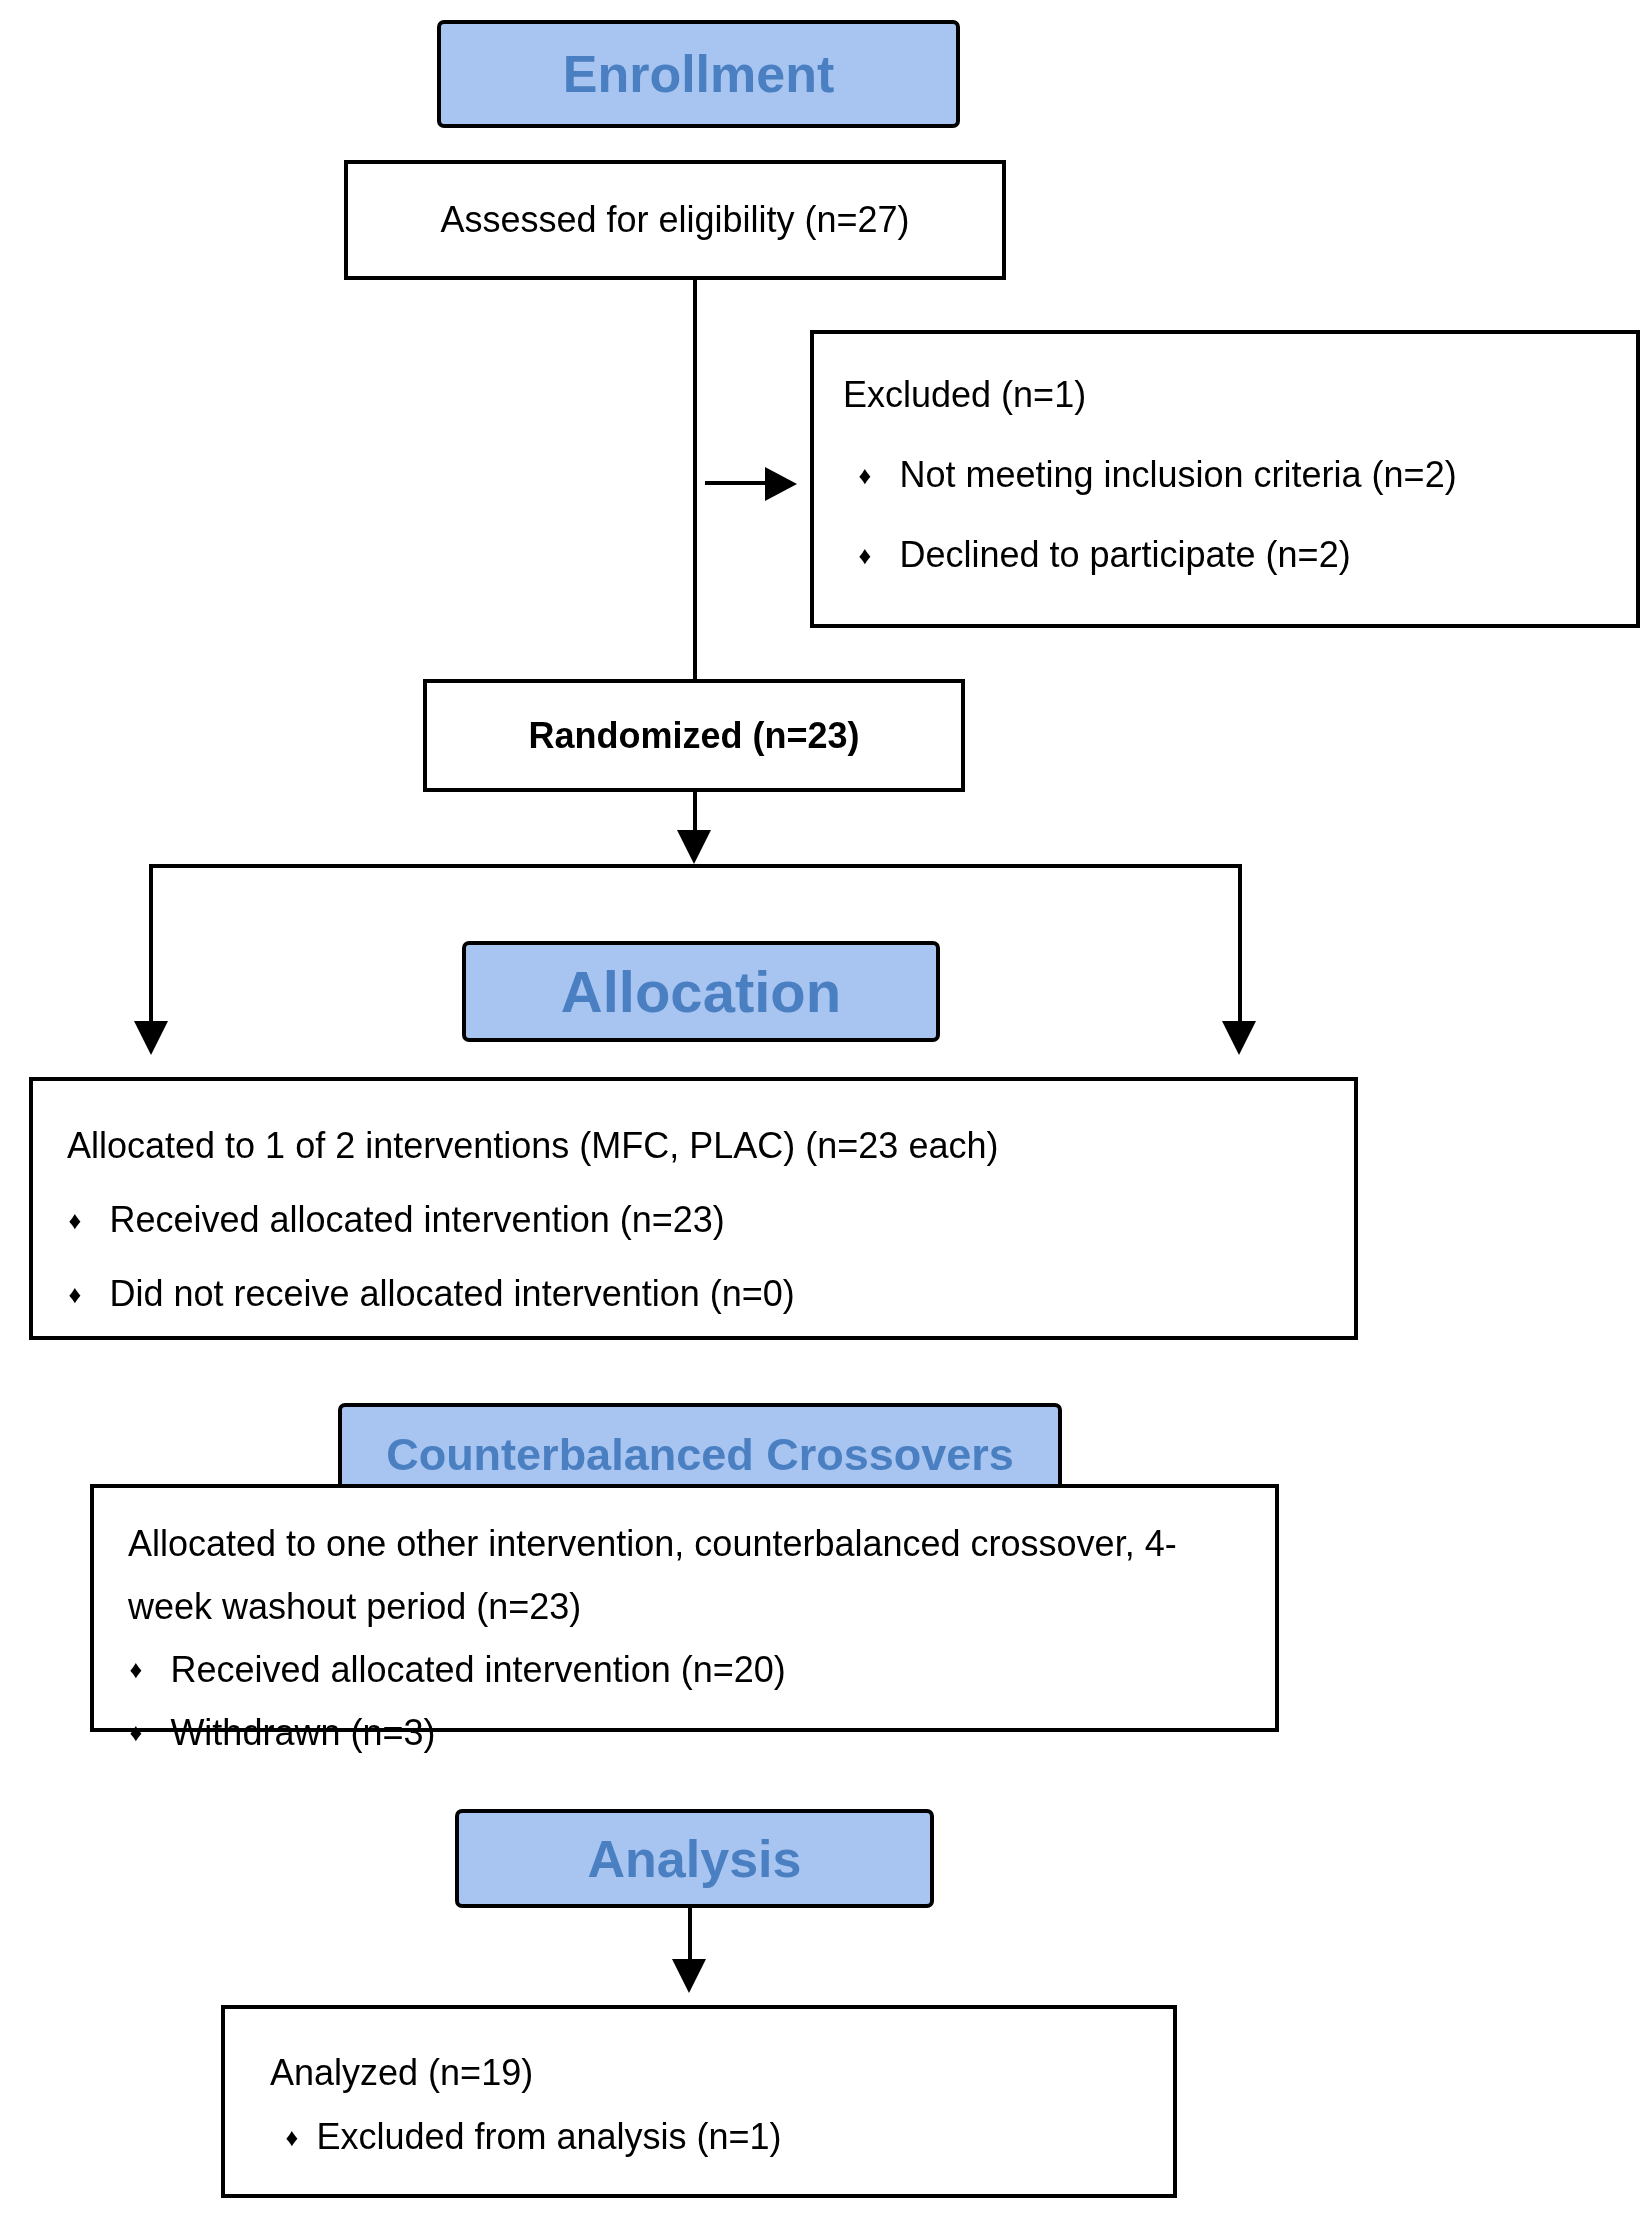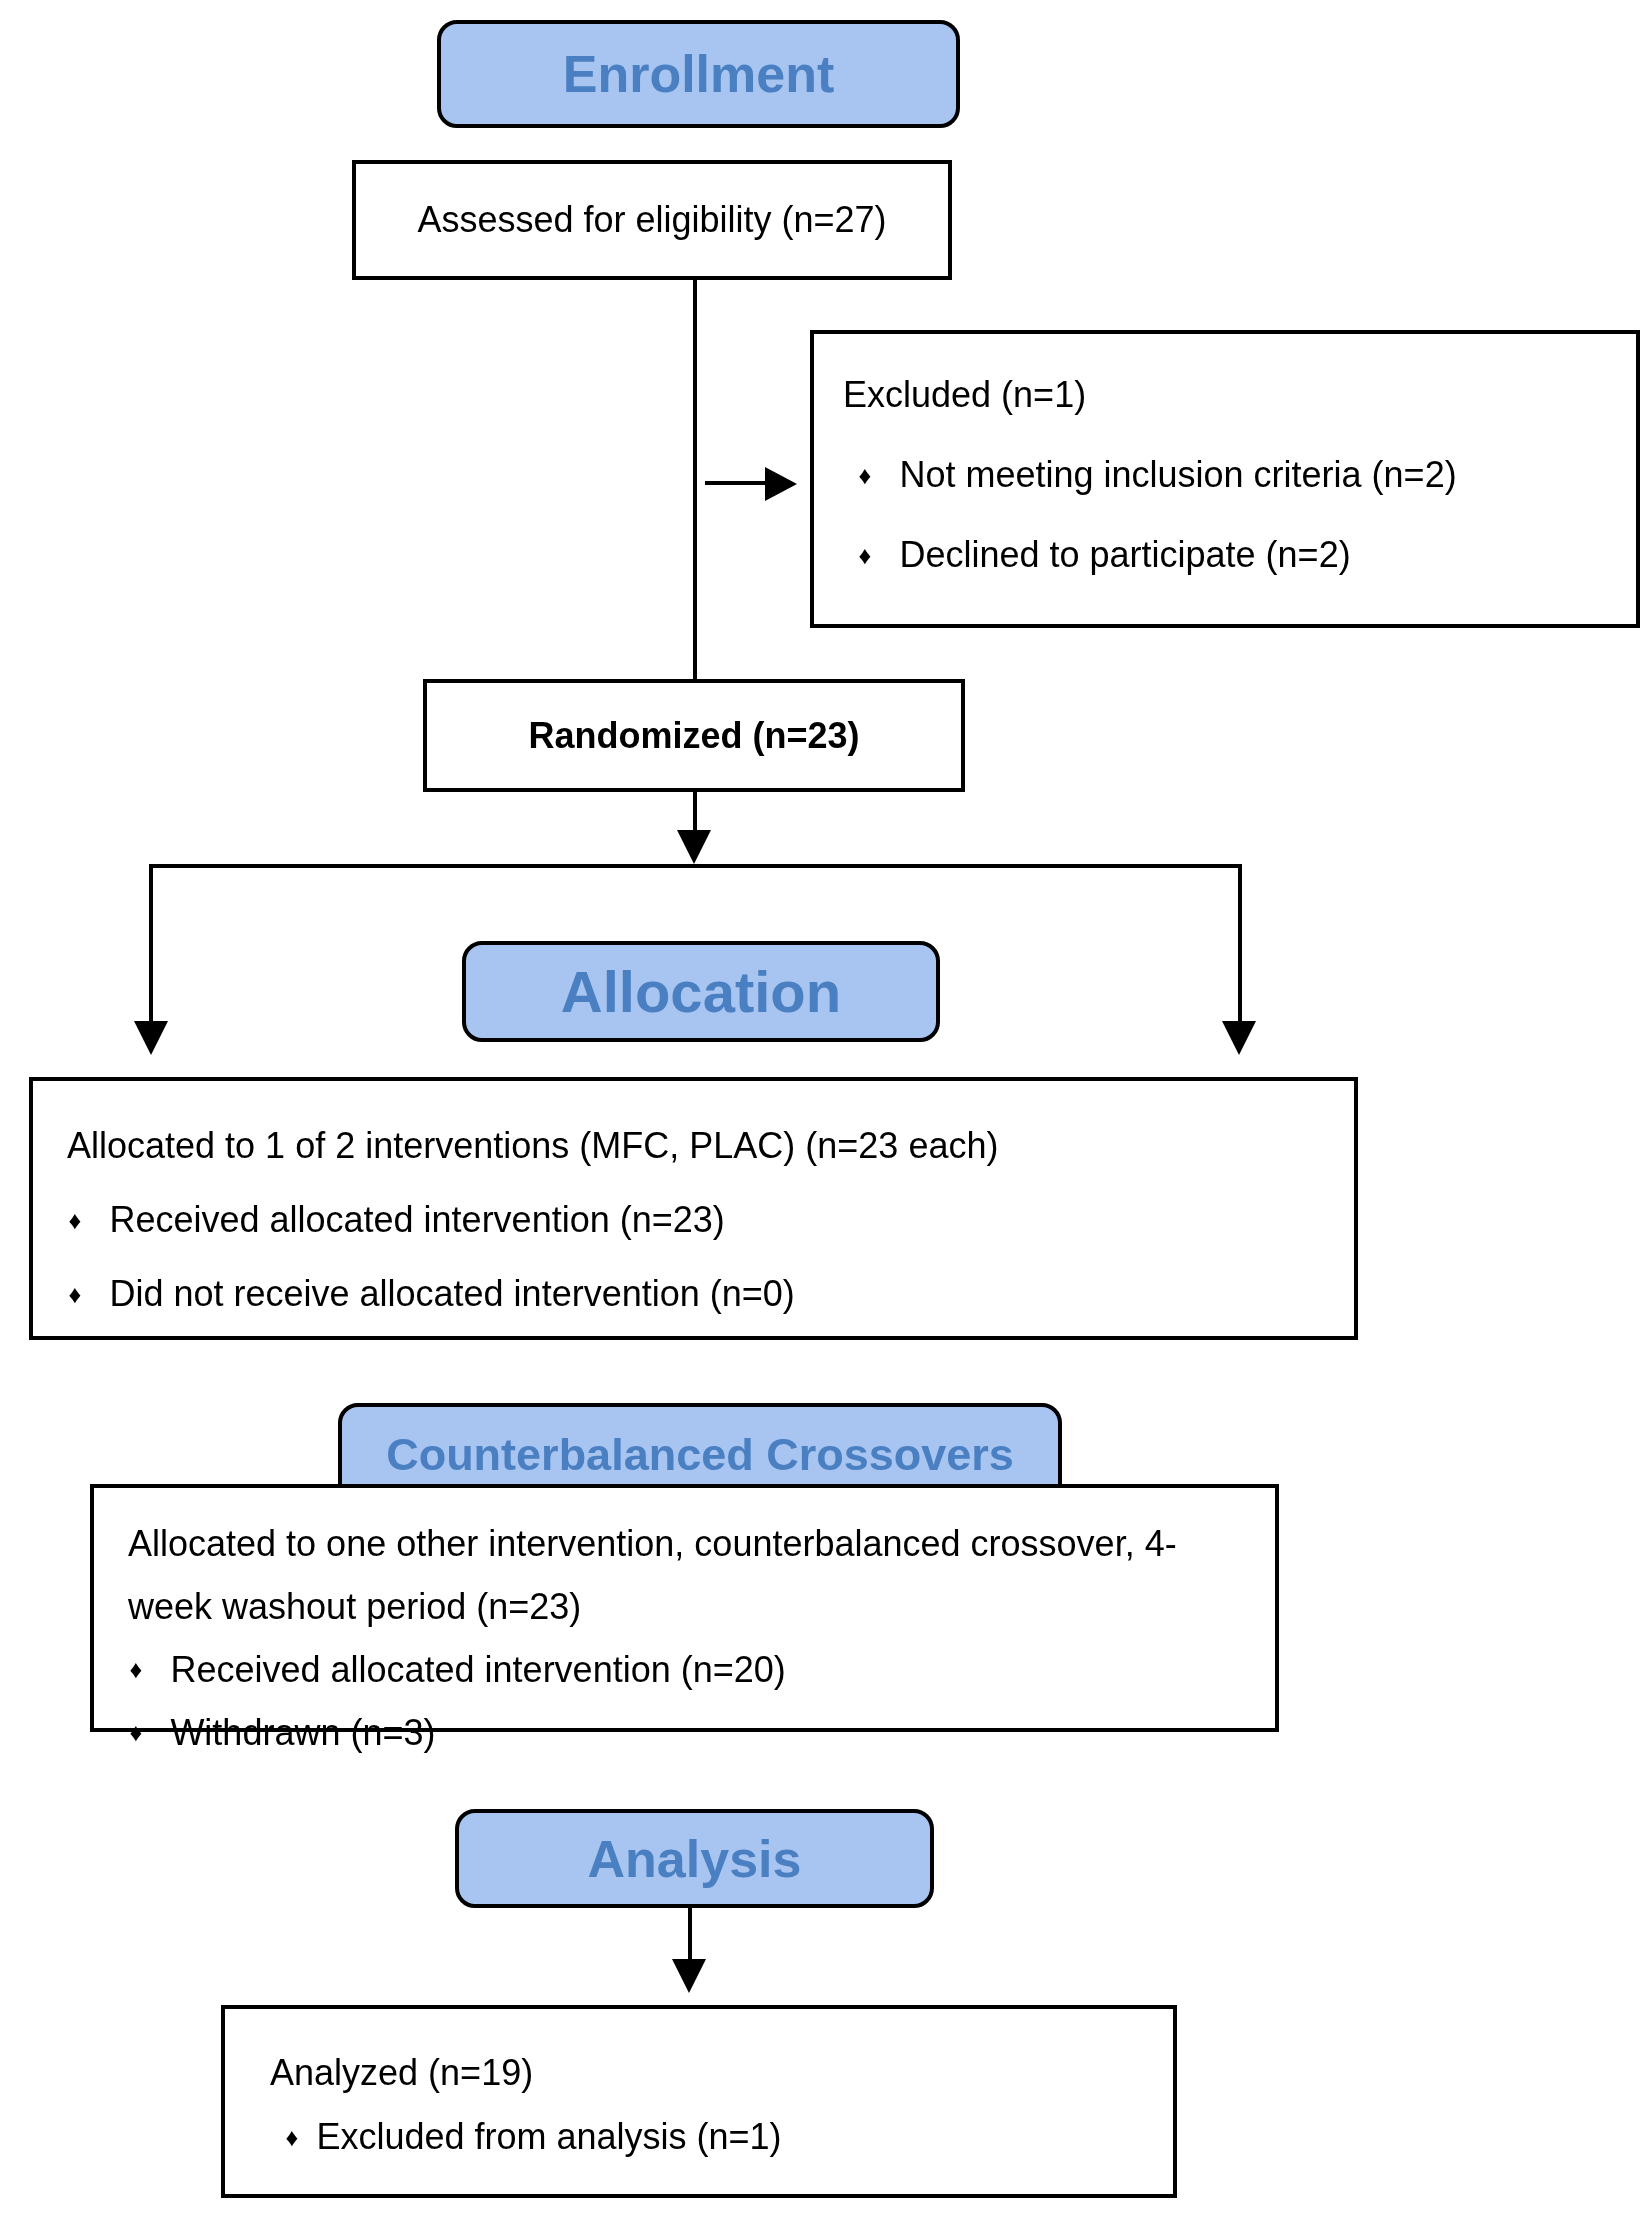--- a/index.html
+++ b/index.html
@@ -10,41 +10,41 @@
   }
   html,body{margin:0;padding:0;background:#fff;}
   body{font-family:"Liberation Sans","DejaVu Sans",sans-serif;}
   #canvas{position:relative;width:1651px;height:2227px;background:#fff;overflow:hidden;}
 
   
   .hdr{
     position:absolute;
     background:var(--header-fill,#a8c4f0);
     border:4.2px solid var(--line-color,#000);
-    border-radius:20px;
+    border-radius:7px;
     display:flex;align-items:center;justify-content:center;
     font-weight:bold;color:var(--header-text,#4a7fc1);
     white-space:nowrap;
     box-sizing:border-box;
   }
   .hdr-enrollment{left:437px;top:19.6px;width:523px;height:108px;font-size:52px;}
   .hdr-allocation{left:462px;top:941px;width:478px;height:101px;font-size:58px;}
   .hdr-crossover {left:338px;top:1375px;width:724px;height:103px;font-size:45px;margin-top:28px;}
   .hdr-analysis  {left:455px;top:1809px;width:479px;height:99px;font-size:52px;}
 
   
   .wbox{
     position:absolute;
     background:var(--box-bg,#fff);
     border:4.9px solid var(--line-color,#000);
     box-sizing:border-box;
     font-size:36px;color:#000;
   }
   .center{display:flex;align-items:center;justify-content:center;text-align:center;}
-  .box-assessed  {left:352px;top:160px;width:600px;height:120px;justify-content:center;}
+  .box-assessed  {left:344px;top:160px;width:662px;height:120px;justify-content:center;}
   .box-randomized{left:423px;top:679px;width:542px;height:113px;font-weight:bold;}
   .box-excluded  {left:810px;top:330px;width:830px;height:298px;border-width:4.2px;
                   padding:21px 21px 0 29px;line-height:80px;}
   .box-allocated1{left:29px;top:1077px;width:1329px;height:263px;
                   padding:28px 42px 0 34px;line-height:74px;}
   .box-allocated2{left:90px;top:1484px;width:1189px;height:248px;
                   padding:24px 84px 0 34px;line-height:63px;}
   .box-analyzed  {left:221px;top:2005px;width:956px;height:193px;
                   padding:32px 28px 0 45px;line-height:64px;}
 

